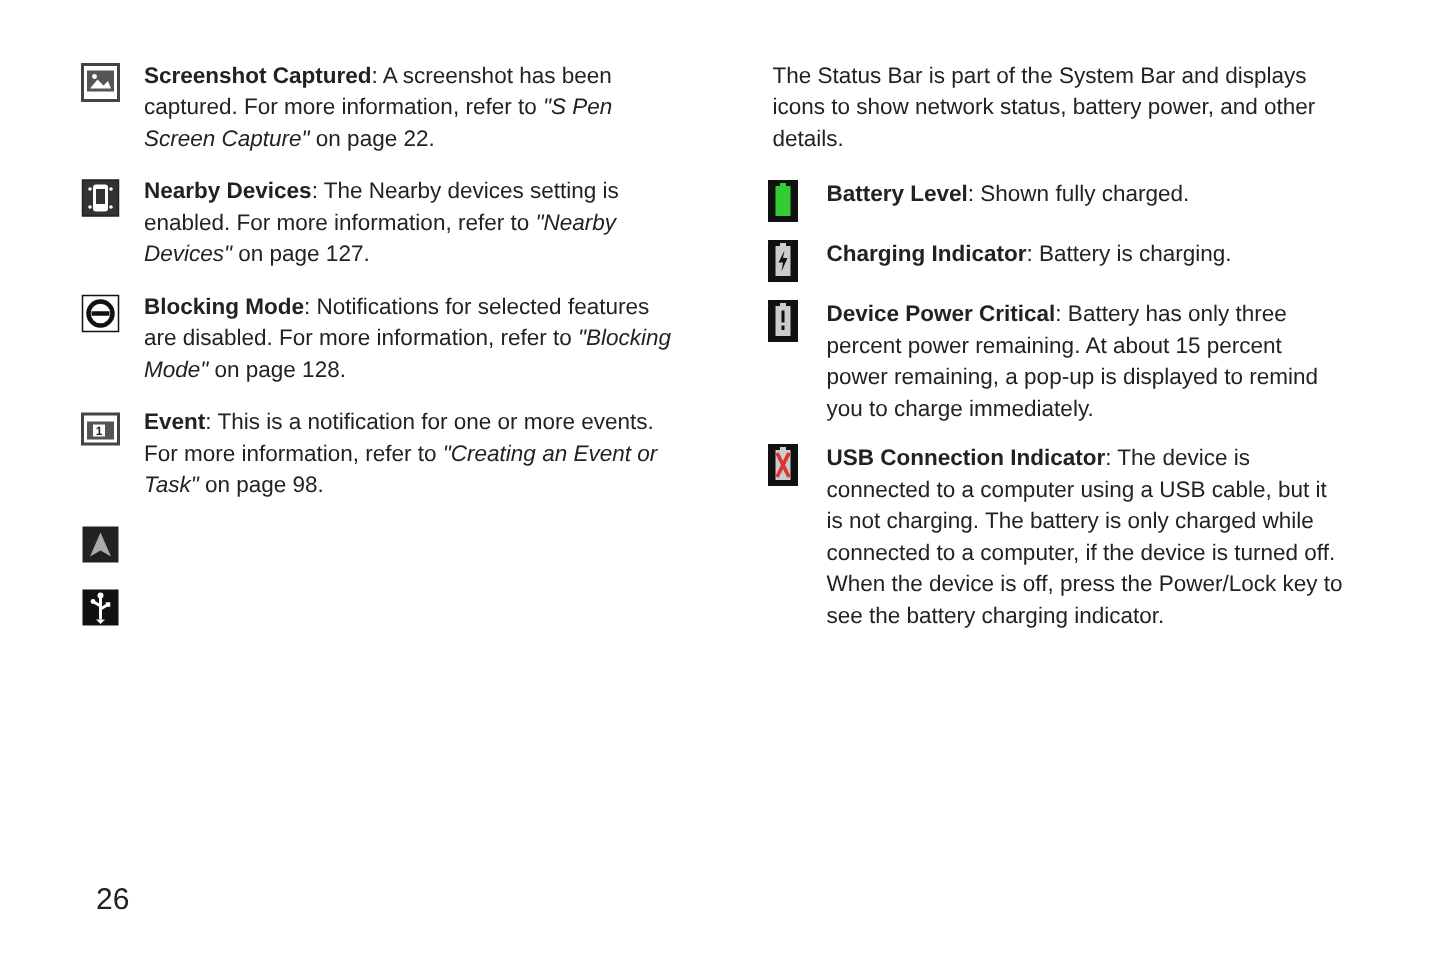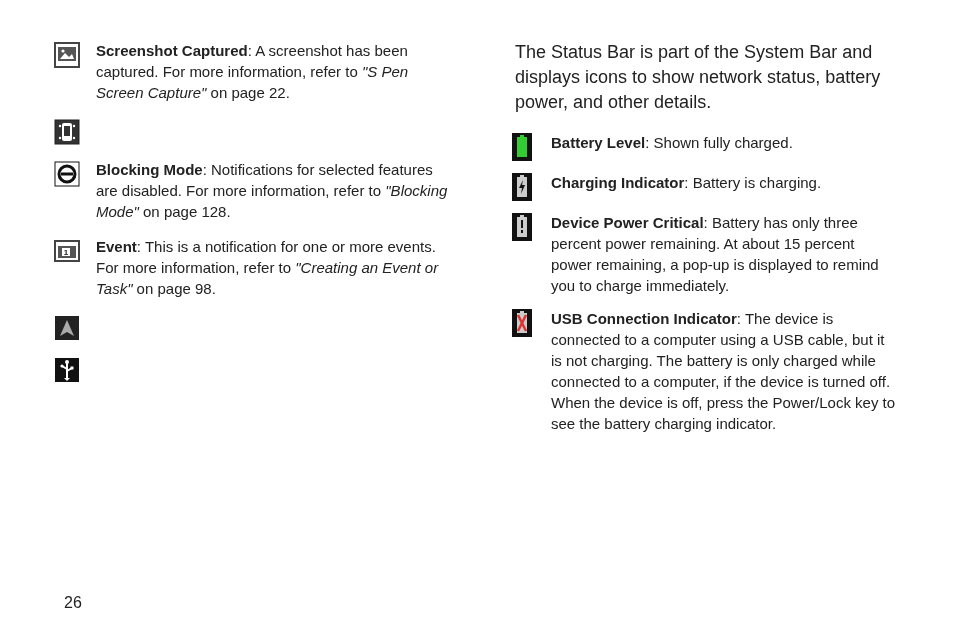--- a/index.html
+++ b/index.html
@@ -49,30 +49,30 @@
   }
   .section-title {
     color: #0b3f8f;
     font-weight: 900;
     font-size: 22px;
     margin: 0 0 8px 0;
     letter-spacing: 0.5px;
     font-family: Arial Black, Arial, sans-serif;
   }
   .section-intro {
-    font-size: 18px;
+    font-size: 15px;
     line-height: 1.4;
     color: #222;
     margin: 0 0 16px 14px;
   }
   .page-number {
     position: absolute;
     left: 64px;
     bottom: 24px;
-    font-size: 16px;
+    font-size: 20px;
     color: #222;
   }
   svg { display: block; }
   .right-col .entry { margin-bottom: 12px; }
   .right-col .entry-text, .right-col .section-intro { padding-right: 4px; }
   .right-col .icon-box { margin-left: 8px; }
 </style>
 </head>
 <body>
 
@@ -98,20 +98,23 @@
         <svg width="26" height="26" viewBox="0 0 26 26">
           <rect x="1" y="1" width="24" height="24" fill="#333" stroke="#222"></rect>
           <rect x="8" y="4" width="10" height="18" rx="2" fill="#fff"></rect>
           <rect x="10" y="7" width="6" height="10" fill="#333"></rect>
           <circle cx="6" cy="7" r="1.2" fill="#fff"></circle>
             <circle cx="20" cy="7" r="1.2" fill="#fff"></circle>
           <circle cx="6" cy="19" r="1.2" fill="#fff"></circle>
             <circle cx="20" cy="19" r="1.2" fill="#fff"></circle>
         </svg>
       </span>
+      <div class="entry-text">
+        <span class="term">Nearby Devices</span><span>: The Nearby devices setting is enabled. For more information, refer to </span><span class="ref">"Nearby Devices"</span><span> on page 127.</span>
+      </div>
     </div>
 
     <div class="entry">
       <span class="icon-box">
         <svg width="26" height="26" viewBox="0 0 26 26">
           <rect x="1" y="1" width="24" height="24" fill="#fff" stroke="#111" stroke-width="1"></rect>
           <circle cx="13" cy="13" r="8" fill="none" stroke="#111" stroke-width="3"></circle>
           <line x1="7" y1="13" x2="19" y2="13" stroke="#111" stroke-width="3"></line>
         </svg>
       </span>

